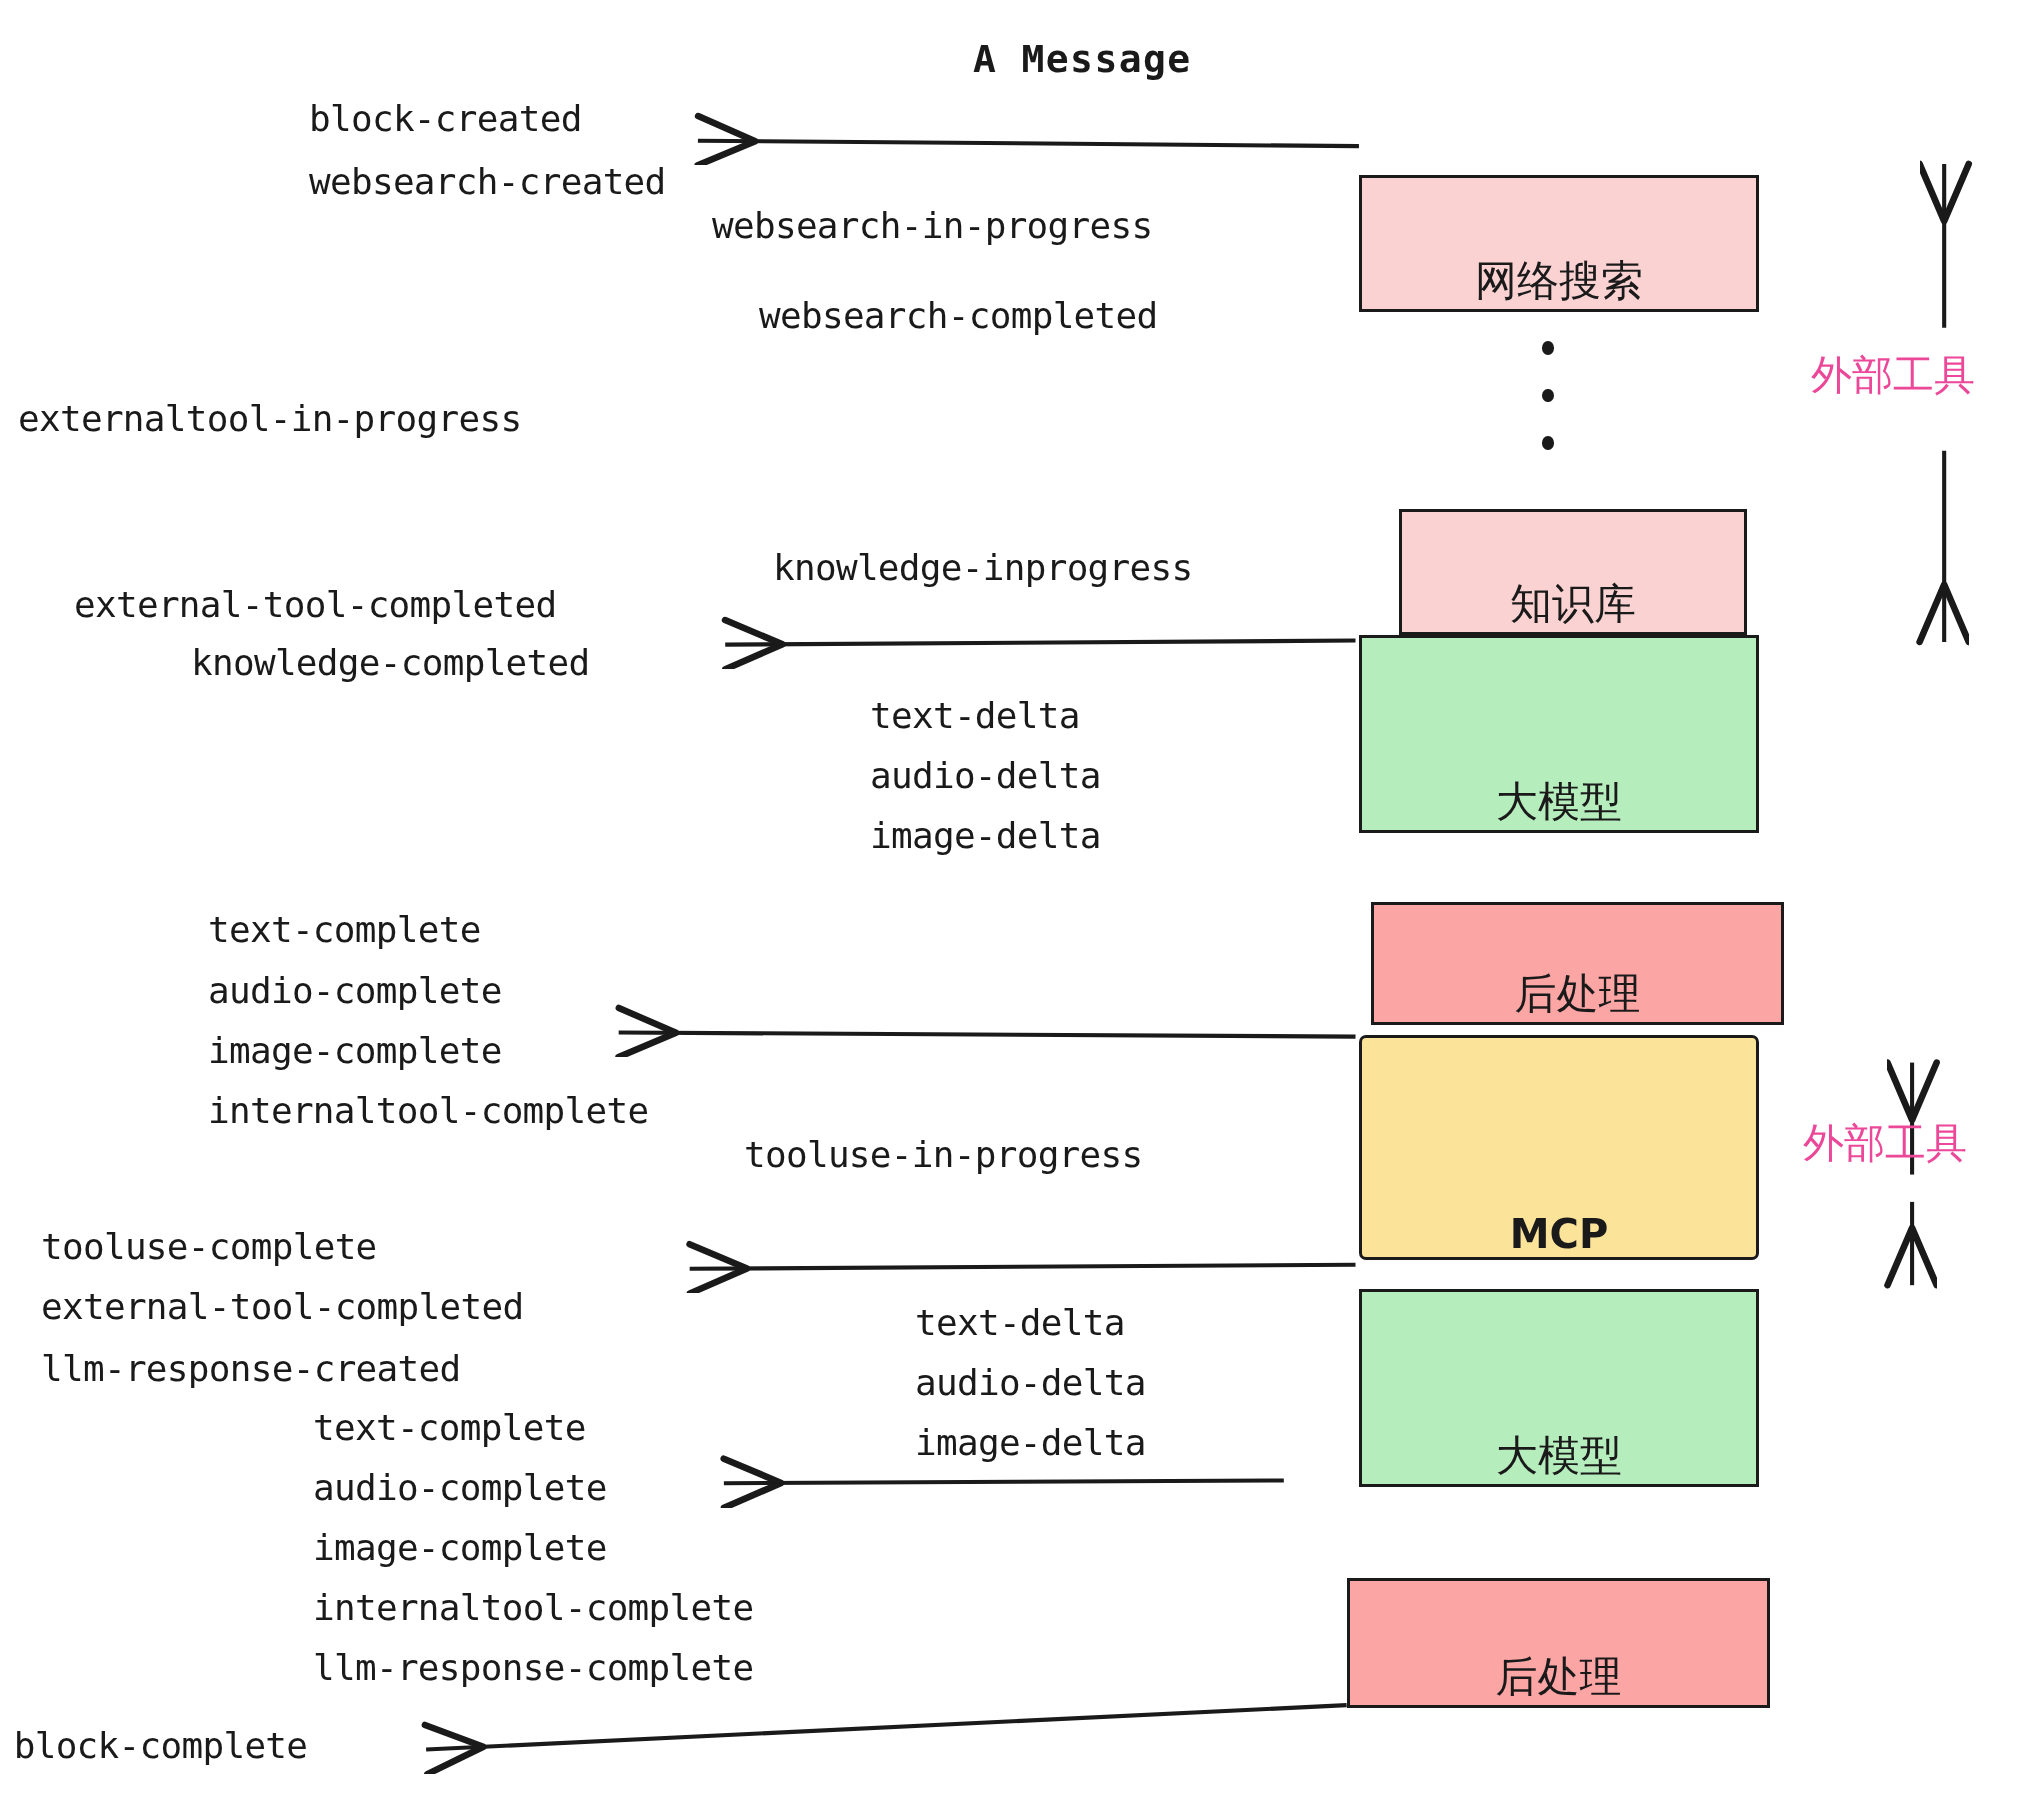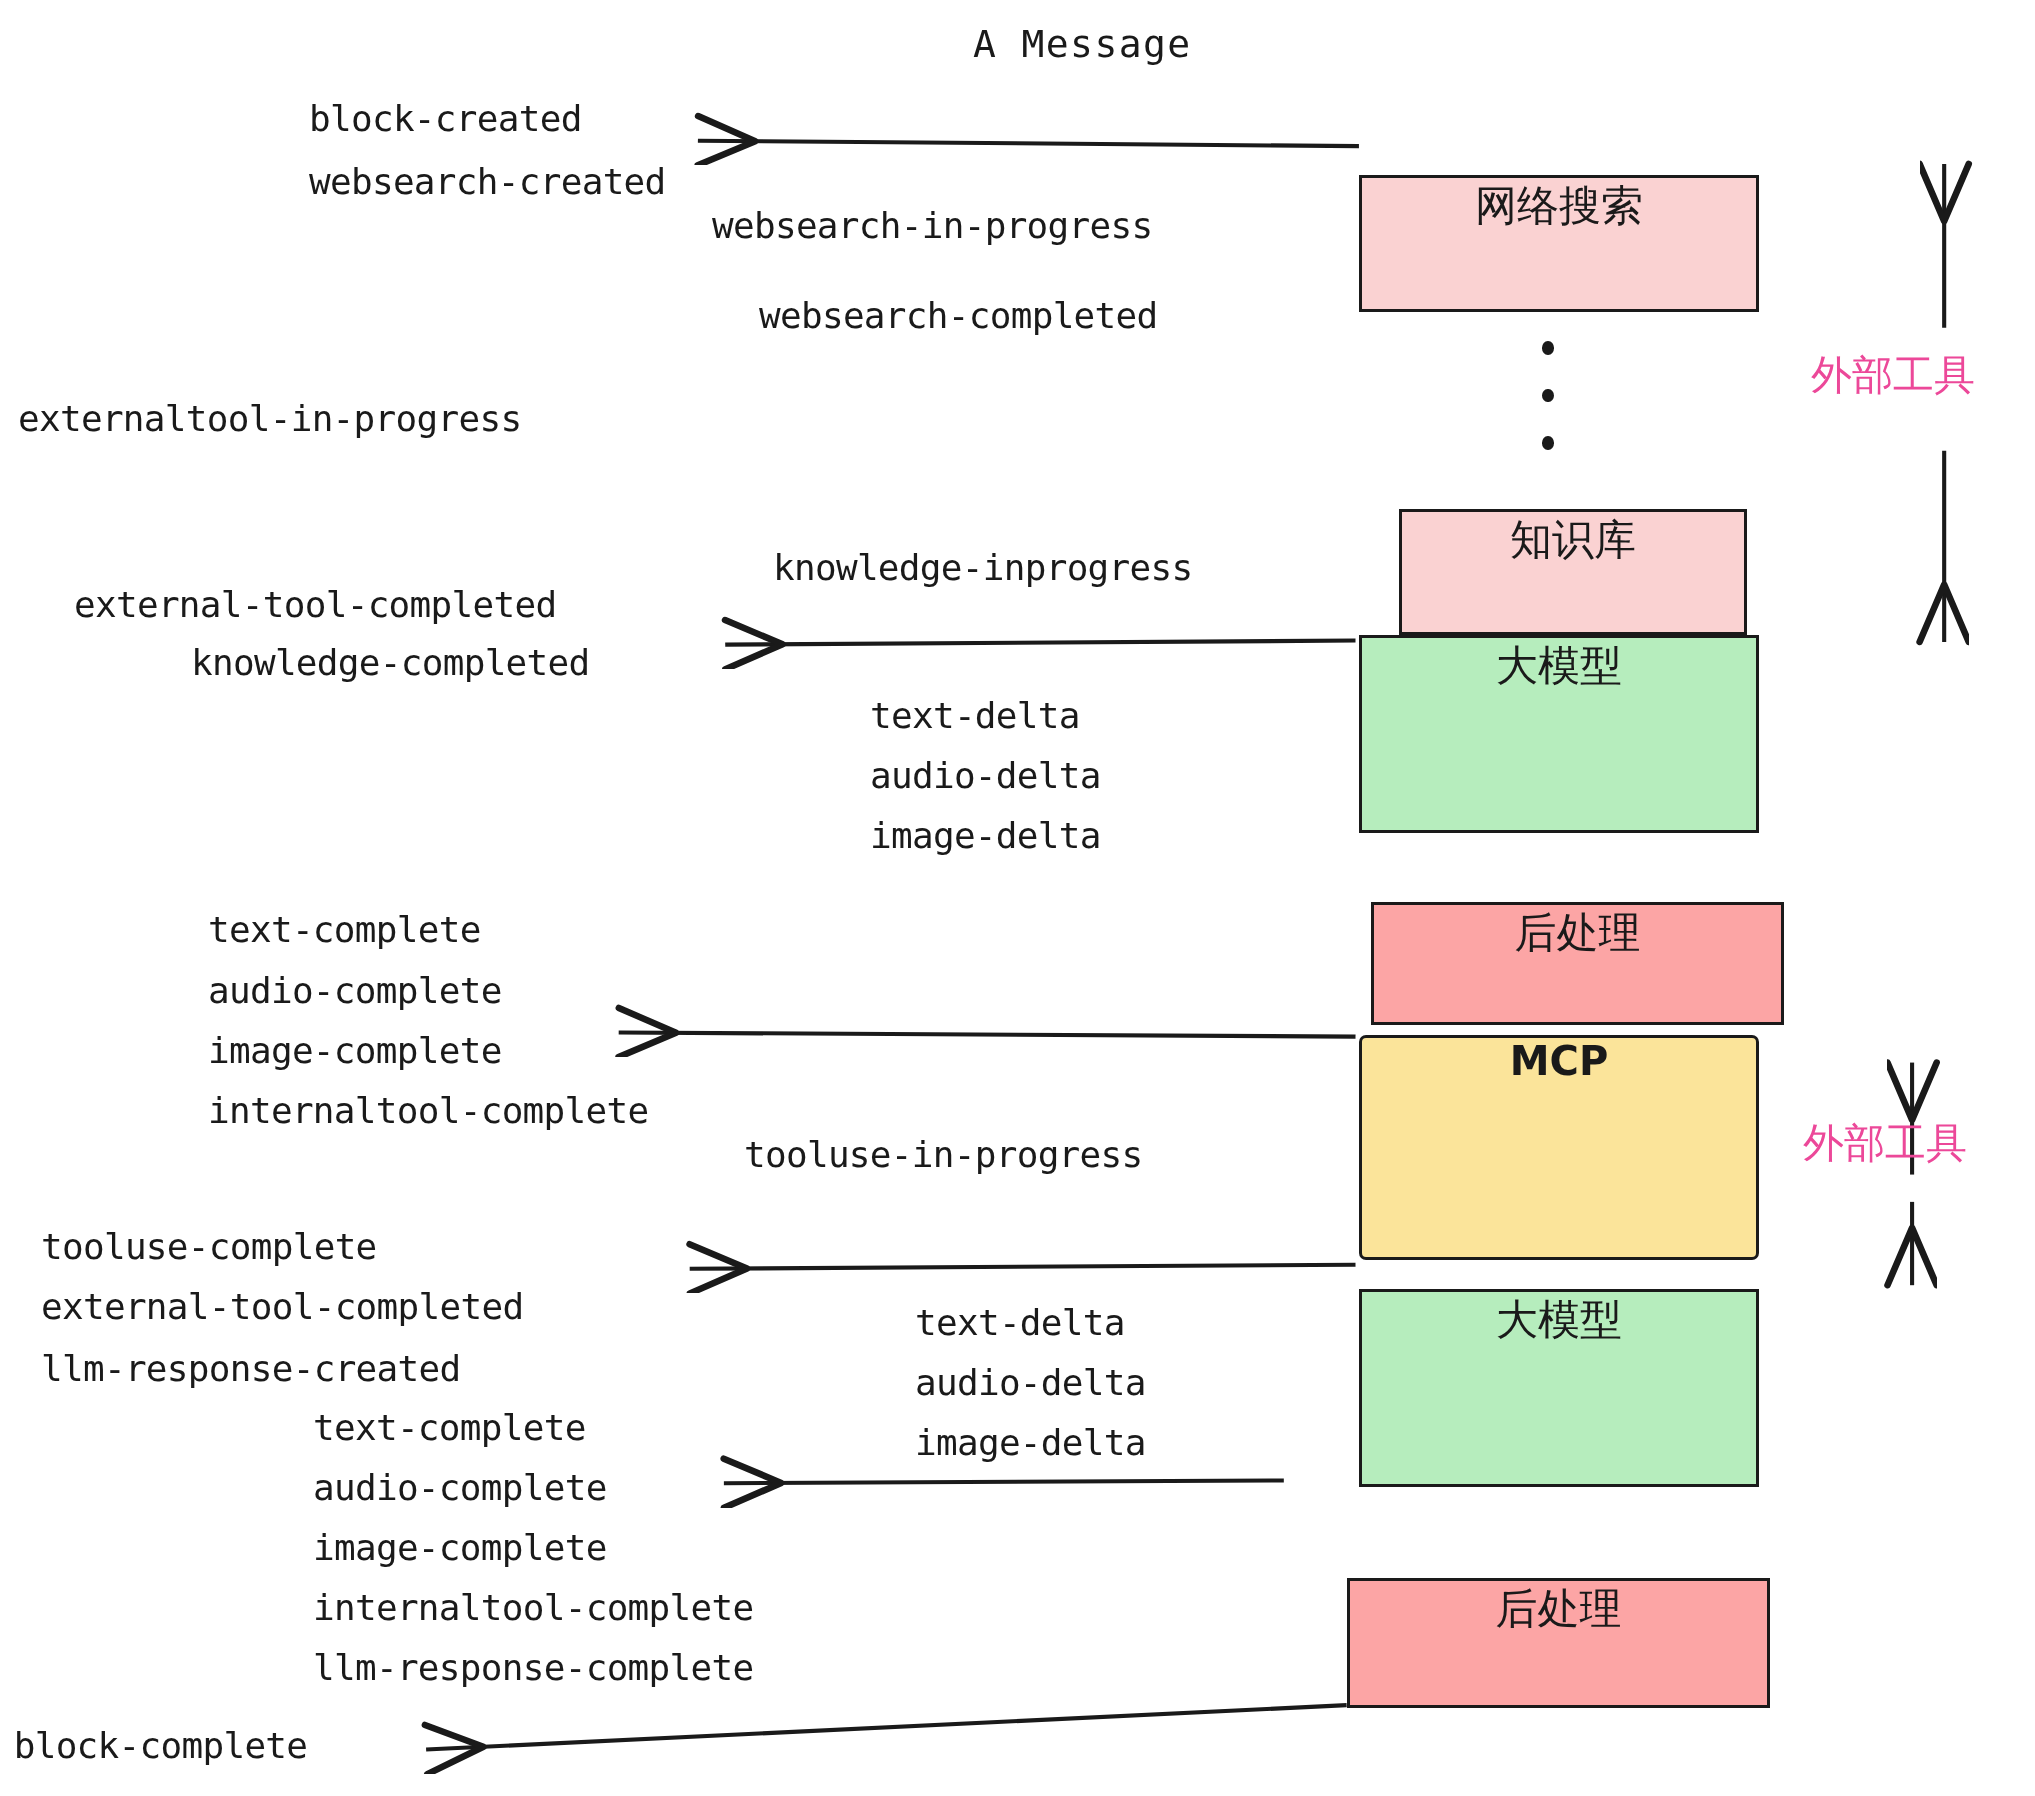--- a/index.html
+++ b/index.html
@@ -8,21 +8,21 @@
 
   .lbl{position:absolute;white-space:nowrap;font-size:36px;line-height:1;
        font-family:"DejaVu Sans Mono","Liberation Mono",monospace;
        letter-spacing:-0.7px;color:#1a1a1a;}
 
   .title{position:absolute;white-space:nowrap;font-size:38px;
          font-family:"DejaVu Sans Mono","Liberation Mono",monospace;
          letter-spacing:1.4px;color:#1a1a1a;}
 
   .box{position:absolute;border:3.4px solid #1a1a1a;box-sizing:border-box;
-       display:flex;align-items:flex-start;justify-content:center;
+       display:flex;align-items:flex-end;justify-content:center;
        font-family:"DejaVu Sans","Liberation Sans",sans-serif;
        font-size:42px;color:#1a1a1a;}
   .box.pink{background:#fad2d2;}
   .box.green{background:#b6edbd;}
   .box.yellow{background:#fbe49a;}
   .box.white{background:#fca5a5;}
   .box.mcp{font-size:40px;font-weight:bold;
            font-family:"DejaVu Sans","Liberation Sans",sans-serif;border-radius:7px;}
 
   .cn-side{position:absolute;white-space:nowrap;
@@ -33,21 +33,21 @@
         align-items:center;justify-content:space-between;}
   .dots i{display:block;width:11.6px;height:13.7px;border-radius:50%;
           background:#1a1a1a;}
 
   svg.overlay{position:absolute;left:0;top:0;width:2035px;height:1796px;
               pointer-events:none;}
 </style>
 </head>
 <body>
 
-<div class="title" style="left:973px;top:22px;">A Message</div>
+<div class="title" style="left:973px;top:37px;font-weight:bold;">A Message</div>
 
 <svg class="overlay" viewBox="0 0 2980 2630">
   <defs>
     <marker id="ah" markerWidth="18" markerHeight="18" refX="16" refY="6" orient="auto" markerUnits="strokeWidth">
       <path d="M16,0 L2,6 L16,12" fill="none" stroke="#1a1a1a" stroke-width="1.6" stroke-linecap="round" stroke-linejoin="round"></path>
     </marker>
   </defs>
 
   <line x1="1990" y1="214" x2="1022" y2="206" stroke="#1a1a1a" stroke-width="6" marker-end="url(#ah)"></line>
 

